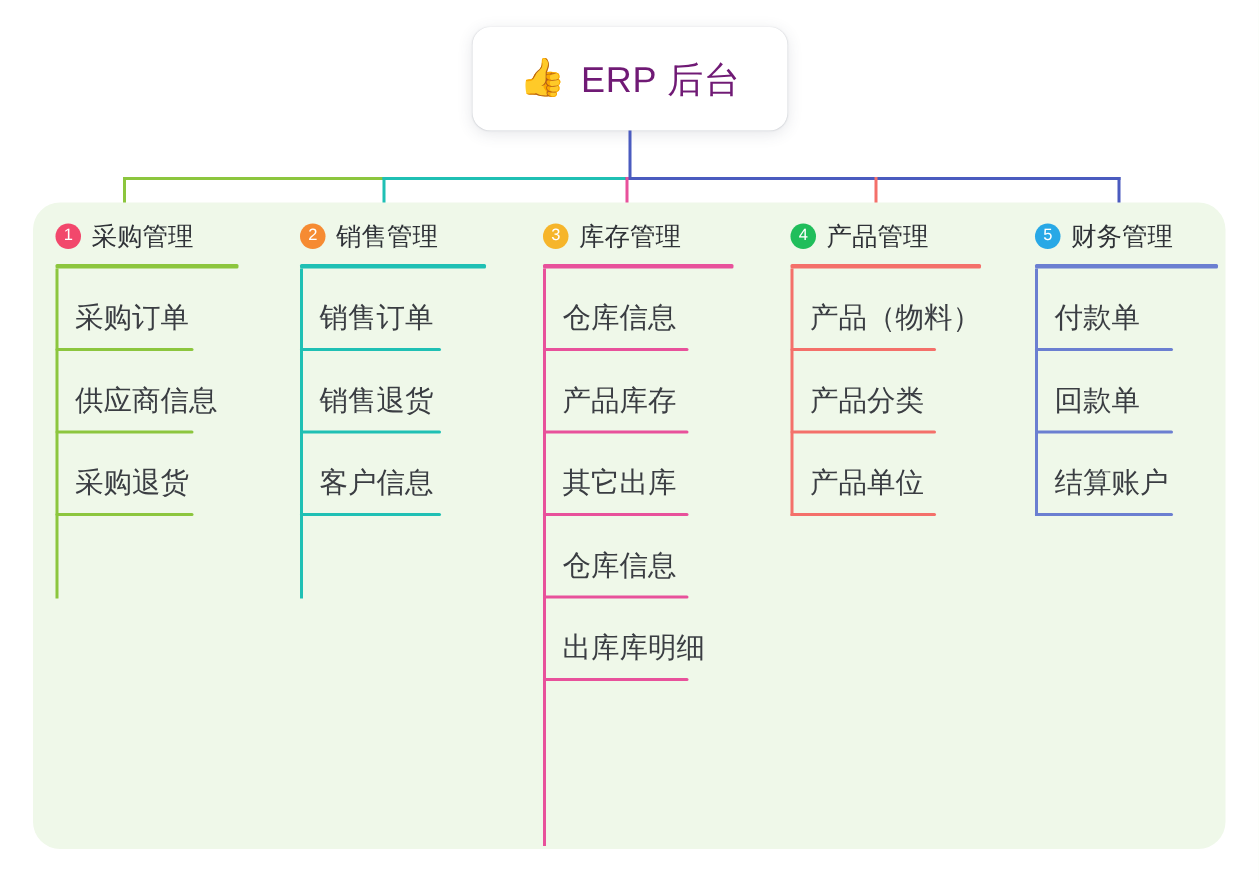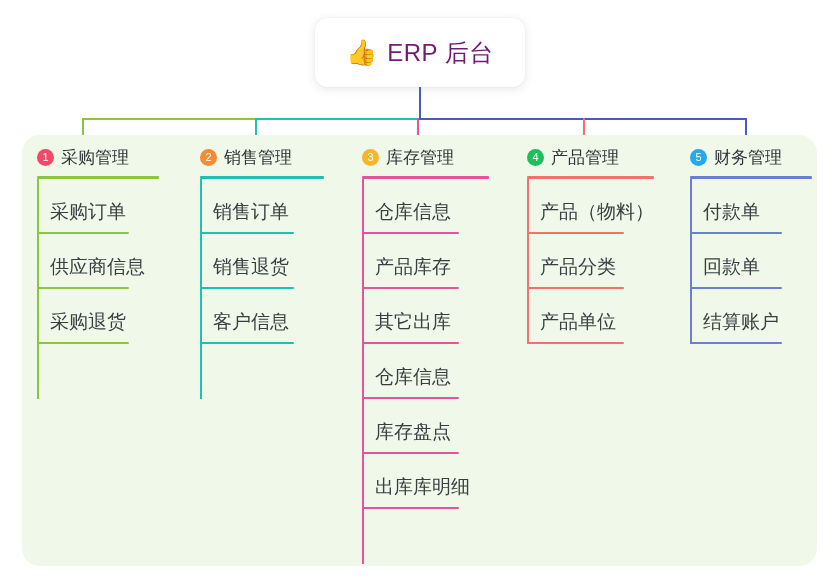--- a/index.html
+++ b/index.html
@@ -223,24 +223,20 @@
           </div>
           <div class="leaf">
             <div class="leaf-text">其它出库</div>
             <div class="leaf-rule" style="background: rgb(232, 81, 155); width: 97px;"></div>
           </div>
           <div class="leaf">
             <div class="leaf-text">仓库信息</div>
             <div class="leaf-rule" style="background: rgb(232, 81, 155); width: 97px;"></div>
           </div>
           <div class="leaf">
-            <div class="leaf-text">库存盘点</div>
-            <div class="leaf-rule" style="background: rgb(232, 81, 155); width: 97px;"></div>
-          </div>
-          <div class="leaf">
             <div class="leaf-text">出库库明细</div>
             <div class="leaf-rule" style="background: rgb(232, 81, 155); width: 97px;"></div>
           </div>
         </div>
       </div>
       <div class="col" style="left: 512px; width: 155px;">
         <div class="col-head">
           <span class="badge" style="background: rgb(32, 190, 91);">4</span>
           <span class="head-label">产品管理</span>
         </div>

